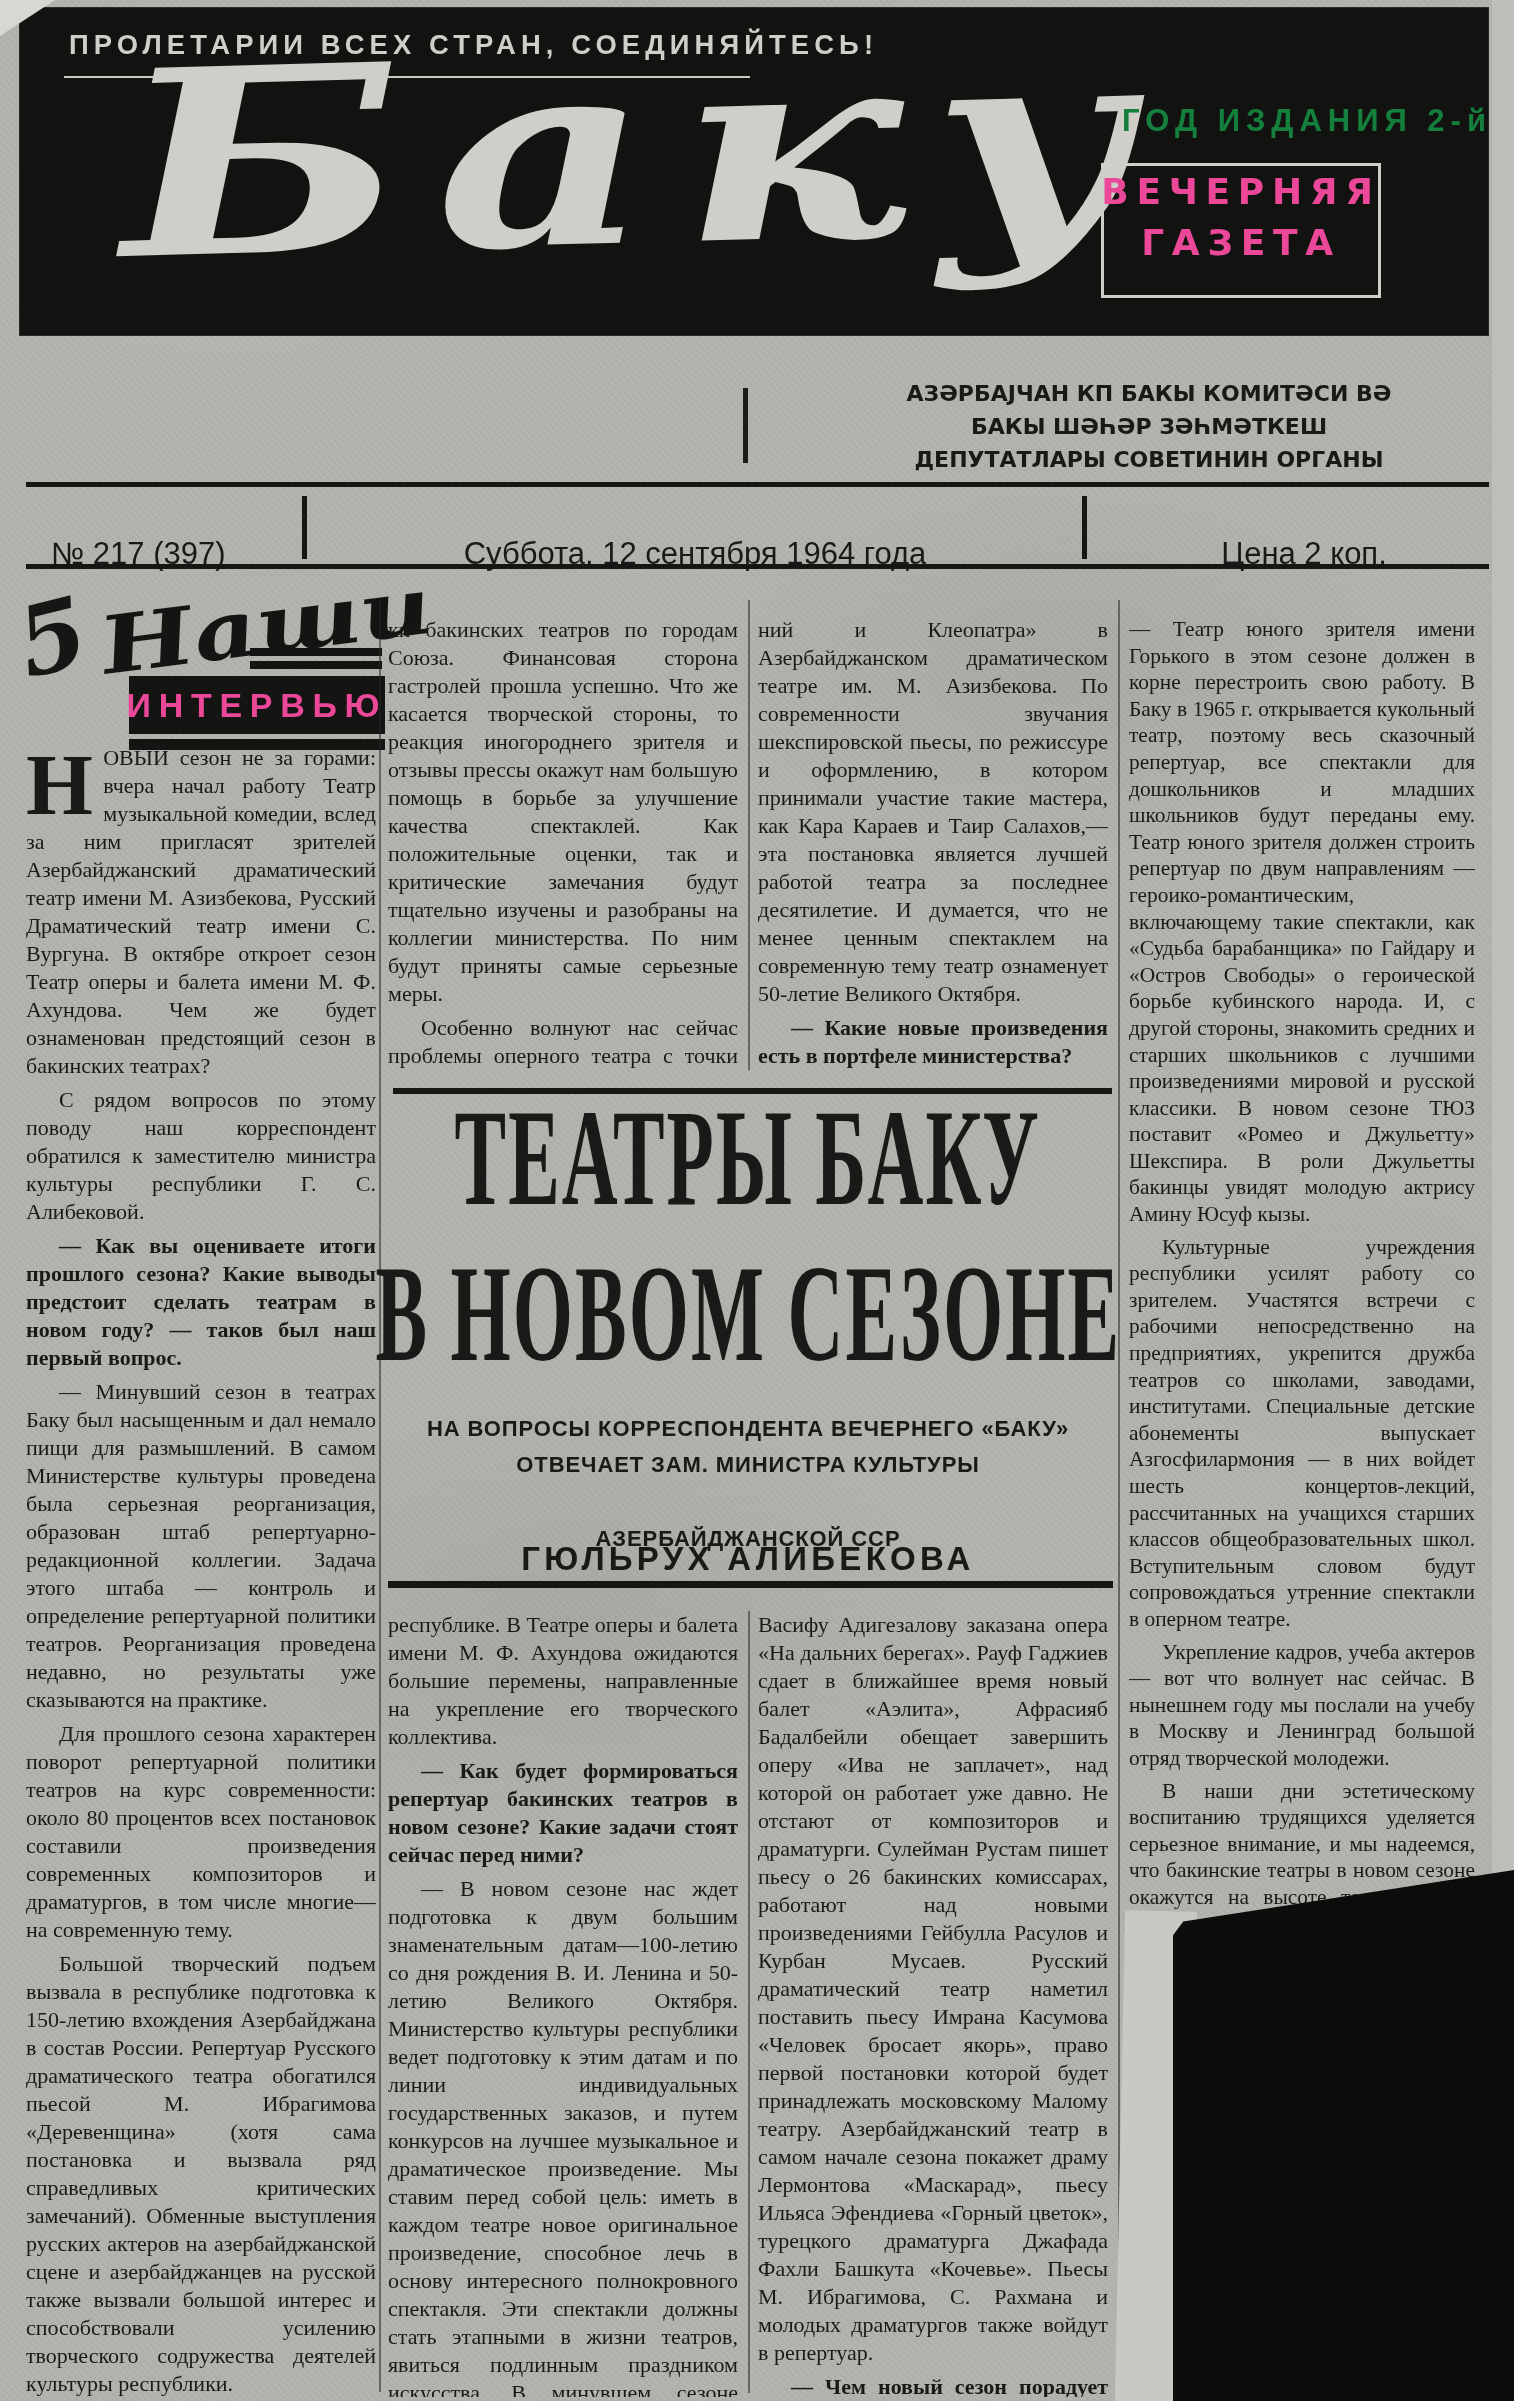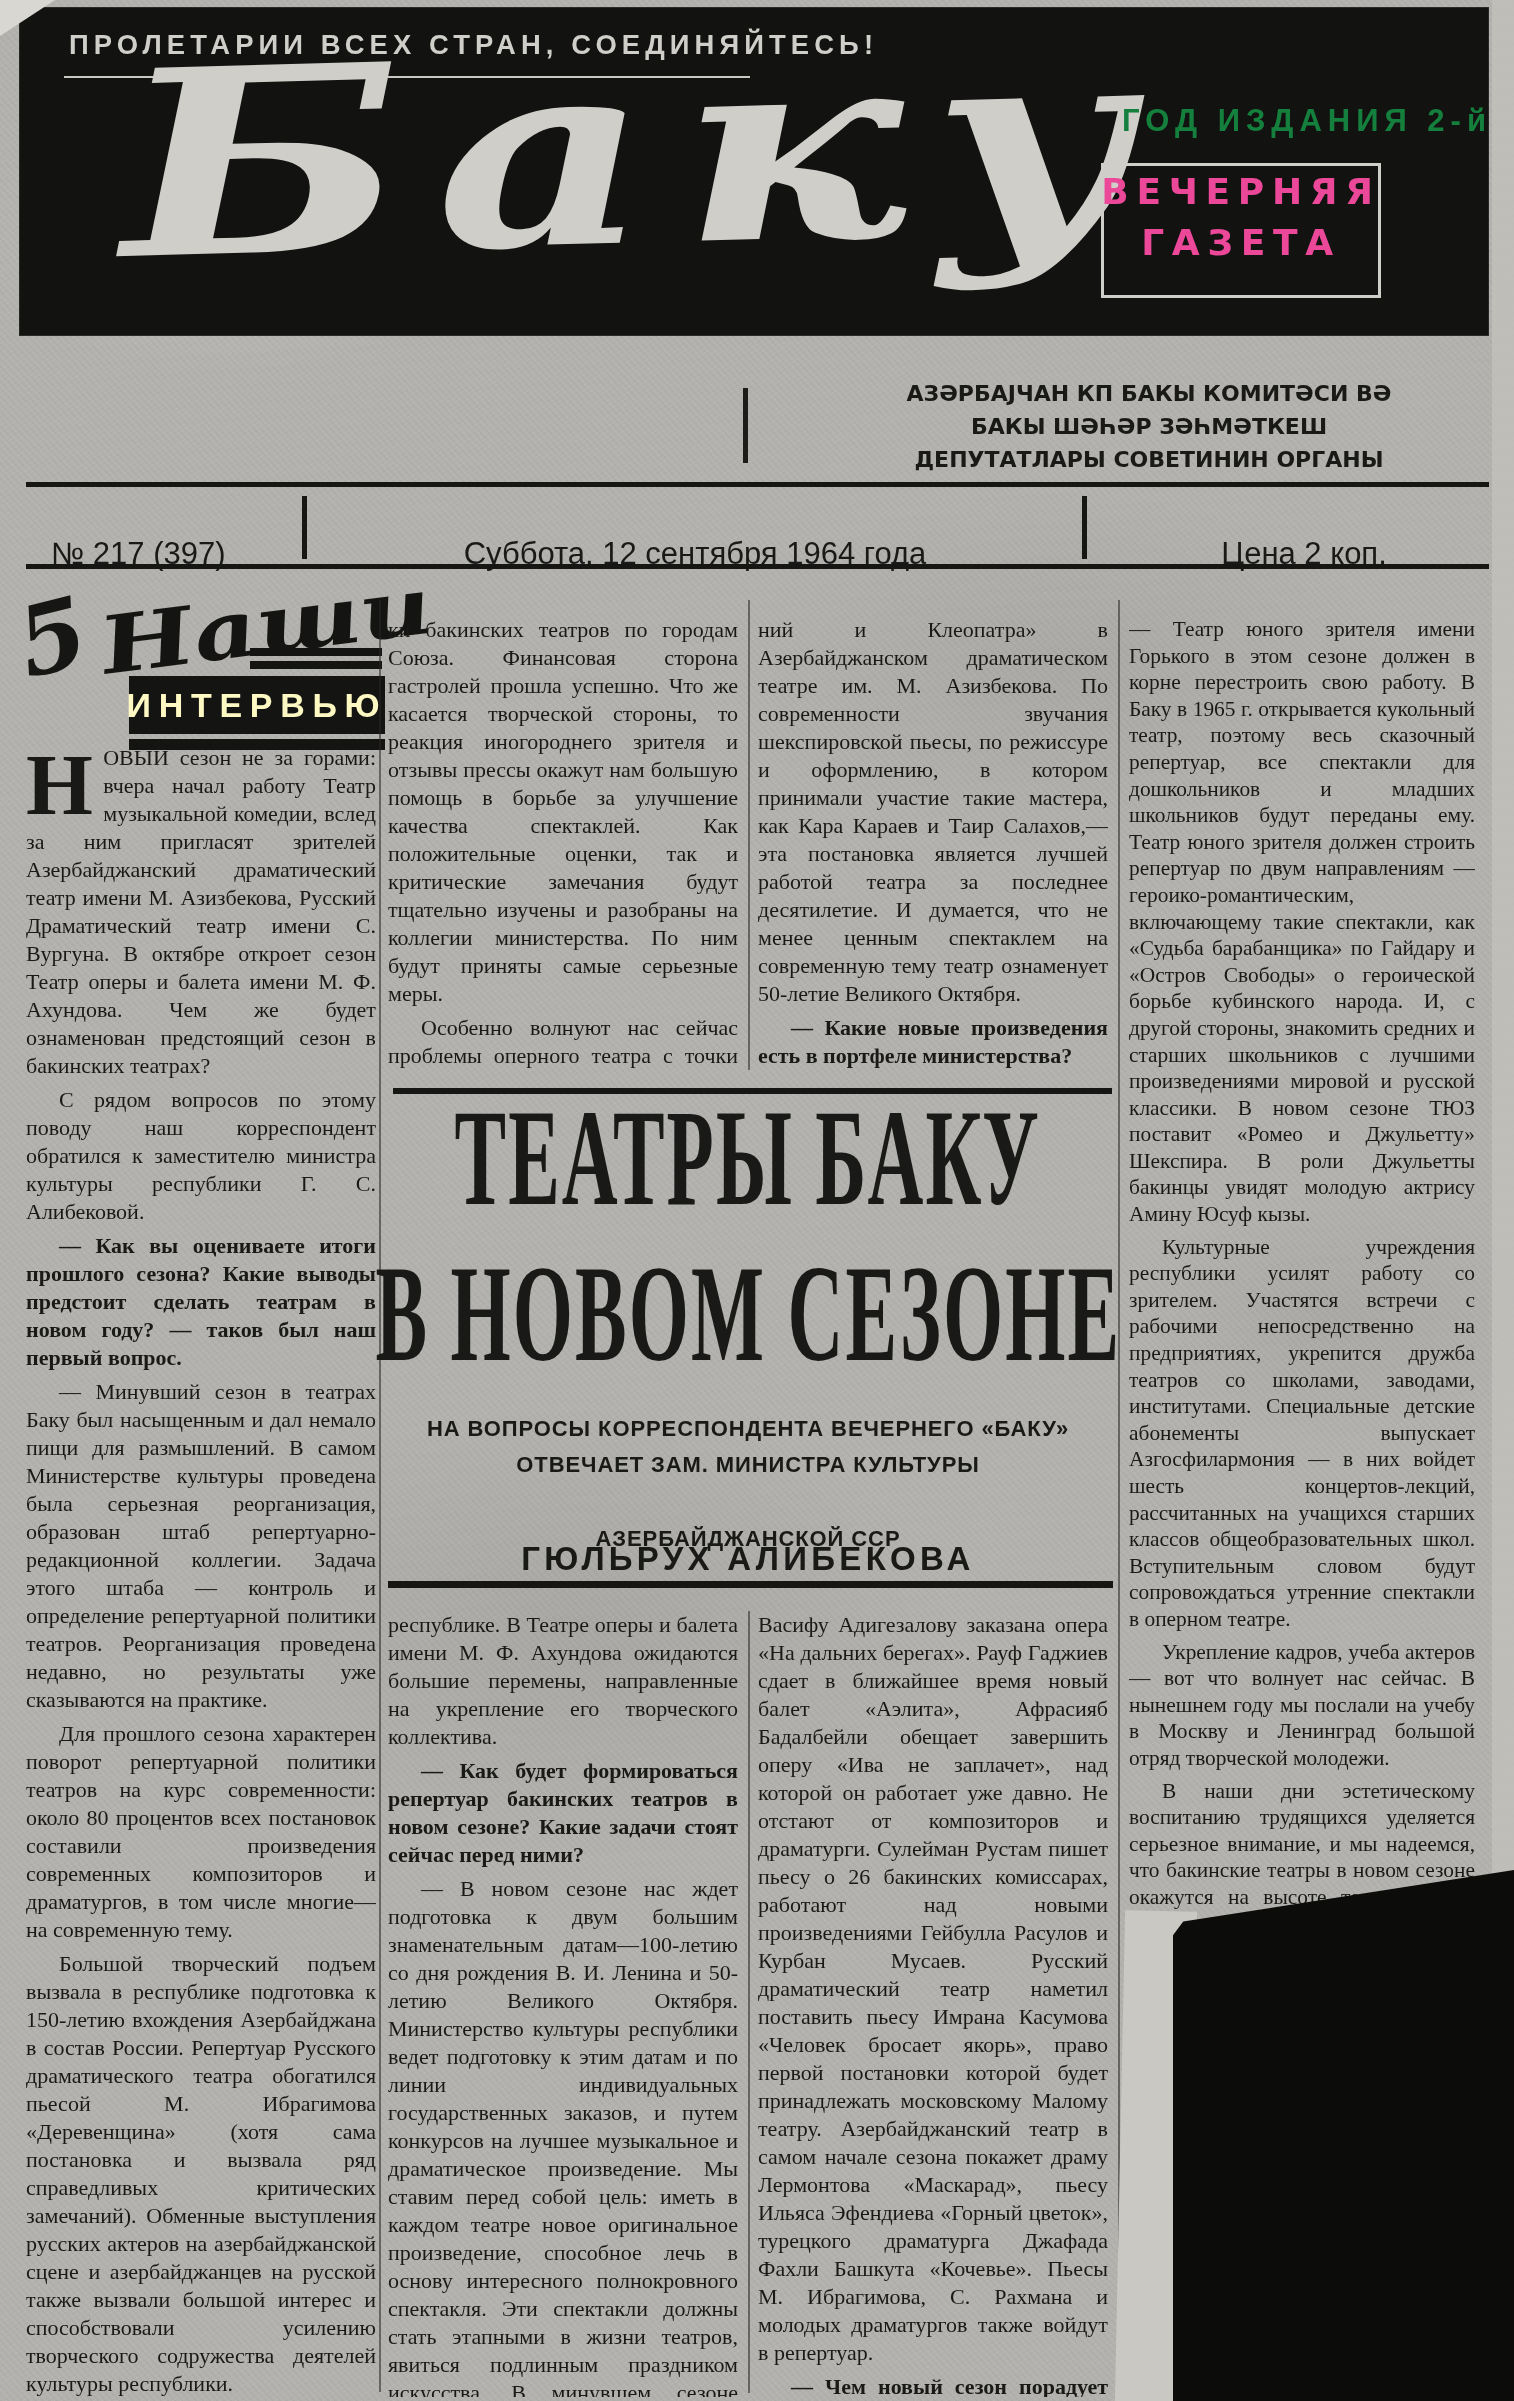--- a/index.html
+++ b/index.html
@@ -57,21 +57,21 @@
   .rubric-5{left:19px;top:581px;font-family:"DejaVu Serif", serif;font-style:italic;
     font-size:96px;font-weight:bold;transform:rotate(-14deg);color:#161614;}
   .rubric-script{left:101px;top:600px;font-family:"DejaVu Serif", serif;font-style:italic;
     font-weight:bold;font-size:79px;color:#141412;transform:scaleX(1.25) rotate(-9deg);
     transform-origin:left center;white-space:nowrap;}
   .rubric-stripe1{left:250px;top:648px;width:132px;height:7.7px;background:#141412;}
   .rubric-stripe2{left:250px;top:661px;width:132px;height:7.7px;background:#141412;}
   .rubric-box{left:129px;top:676px;width:256px;height:58px;background:#141412;
     display:flex;align-items:center;justify-content:center;
     font-family:"Liberation Sans", sans-serif;font-weight:bold;font-size:34px;
-    letter-spacing:7.7px;color:#fef9c3;}
+    letter-spacing:7.7px;color:#ec4899;}
   .rubric-underbar{left:129px;top:739px;width:256px;height:11px;background:#141412;}
   
   .col{position:absolute;overflow:hidden;font-size:22px;line-height:28px;}
   .col1{left:26px;top:744px;width:350px;height:1653px;}
   .col2-top{left:388px;top:616px;width:350px;height:455px;}
   .col3-top{left:758px;top:616px;width:350px;height:455px;}
   .col2-bot{left:388px;top:1611px;width:350px;height:786px;}
   .col3-bot{left:758px;top:1611px;width:350px;height:786px;}
   .col4{left:1129px;top:616px;width:346px;height:1304px;font-size:21.4px;line-height:26.6px;}
   .para{margin:0 0 6px 0;text-align:justify;text-indent:33px;}

